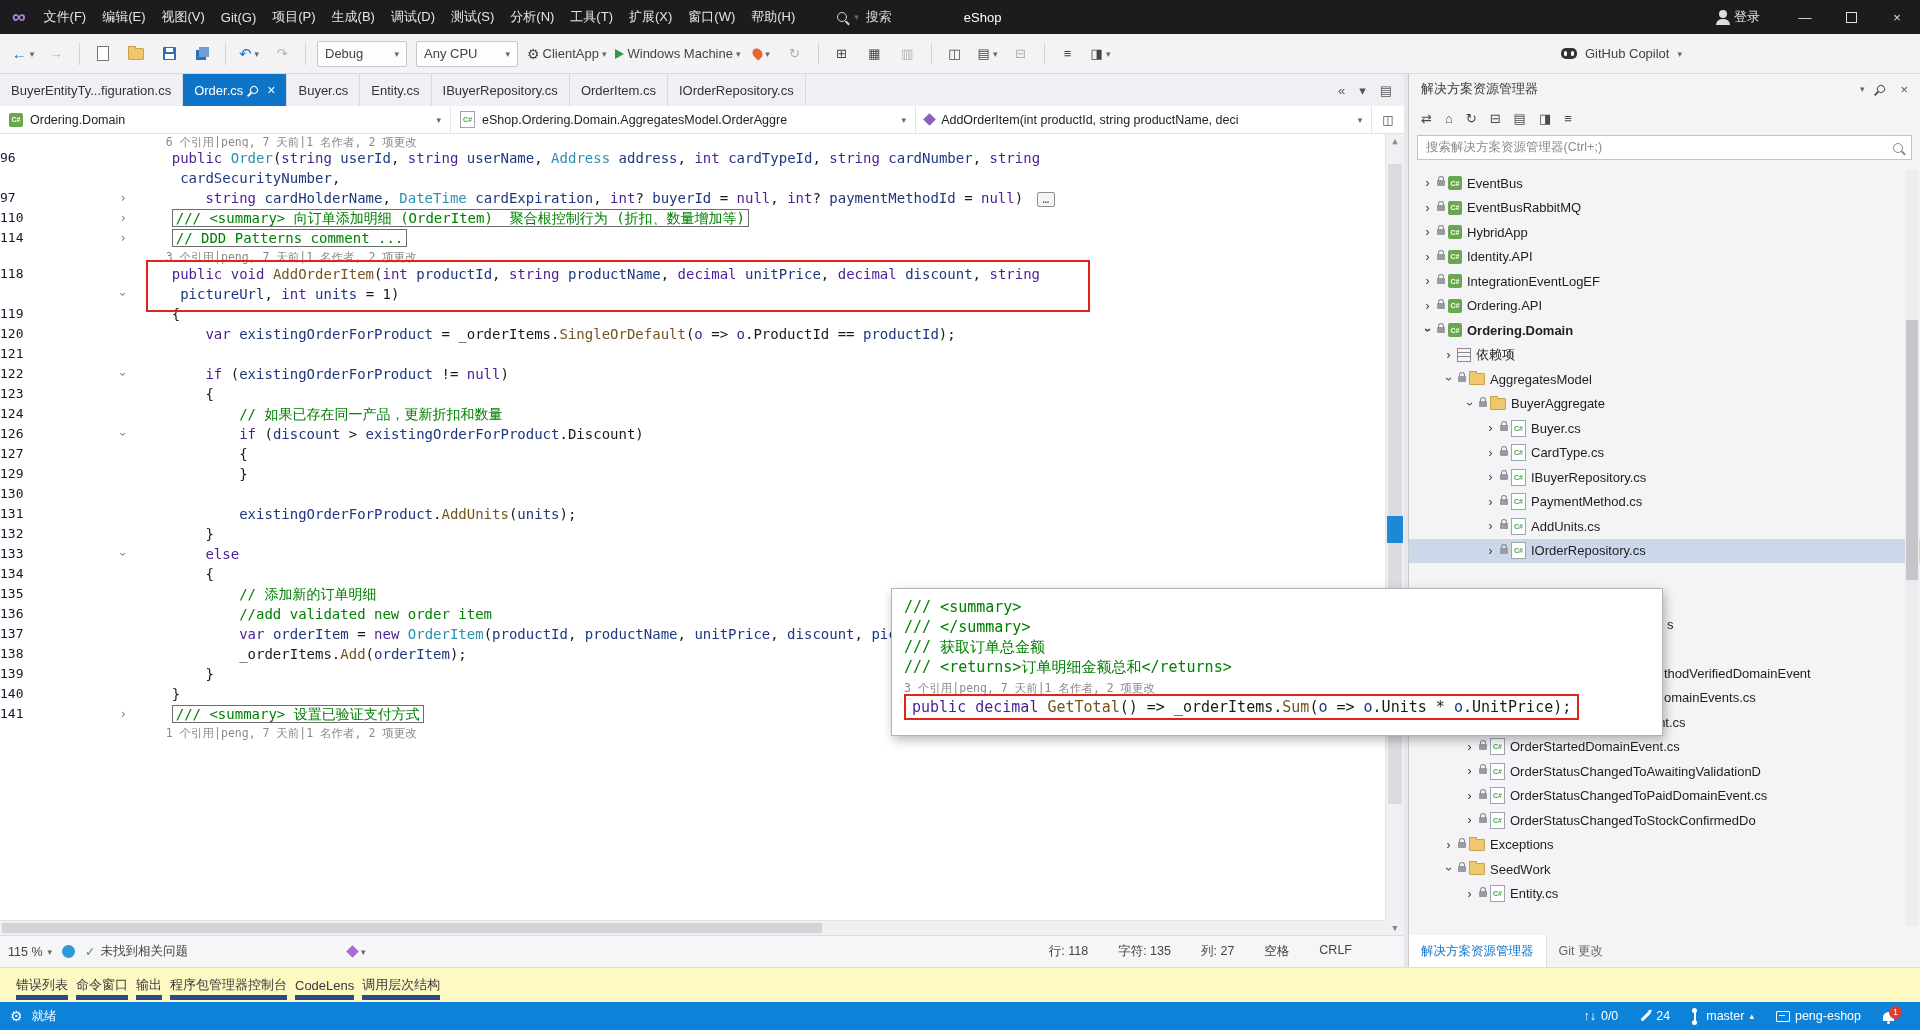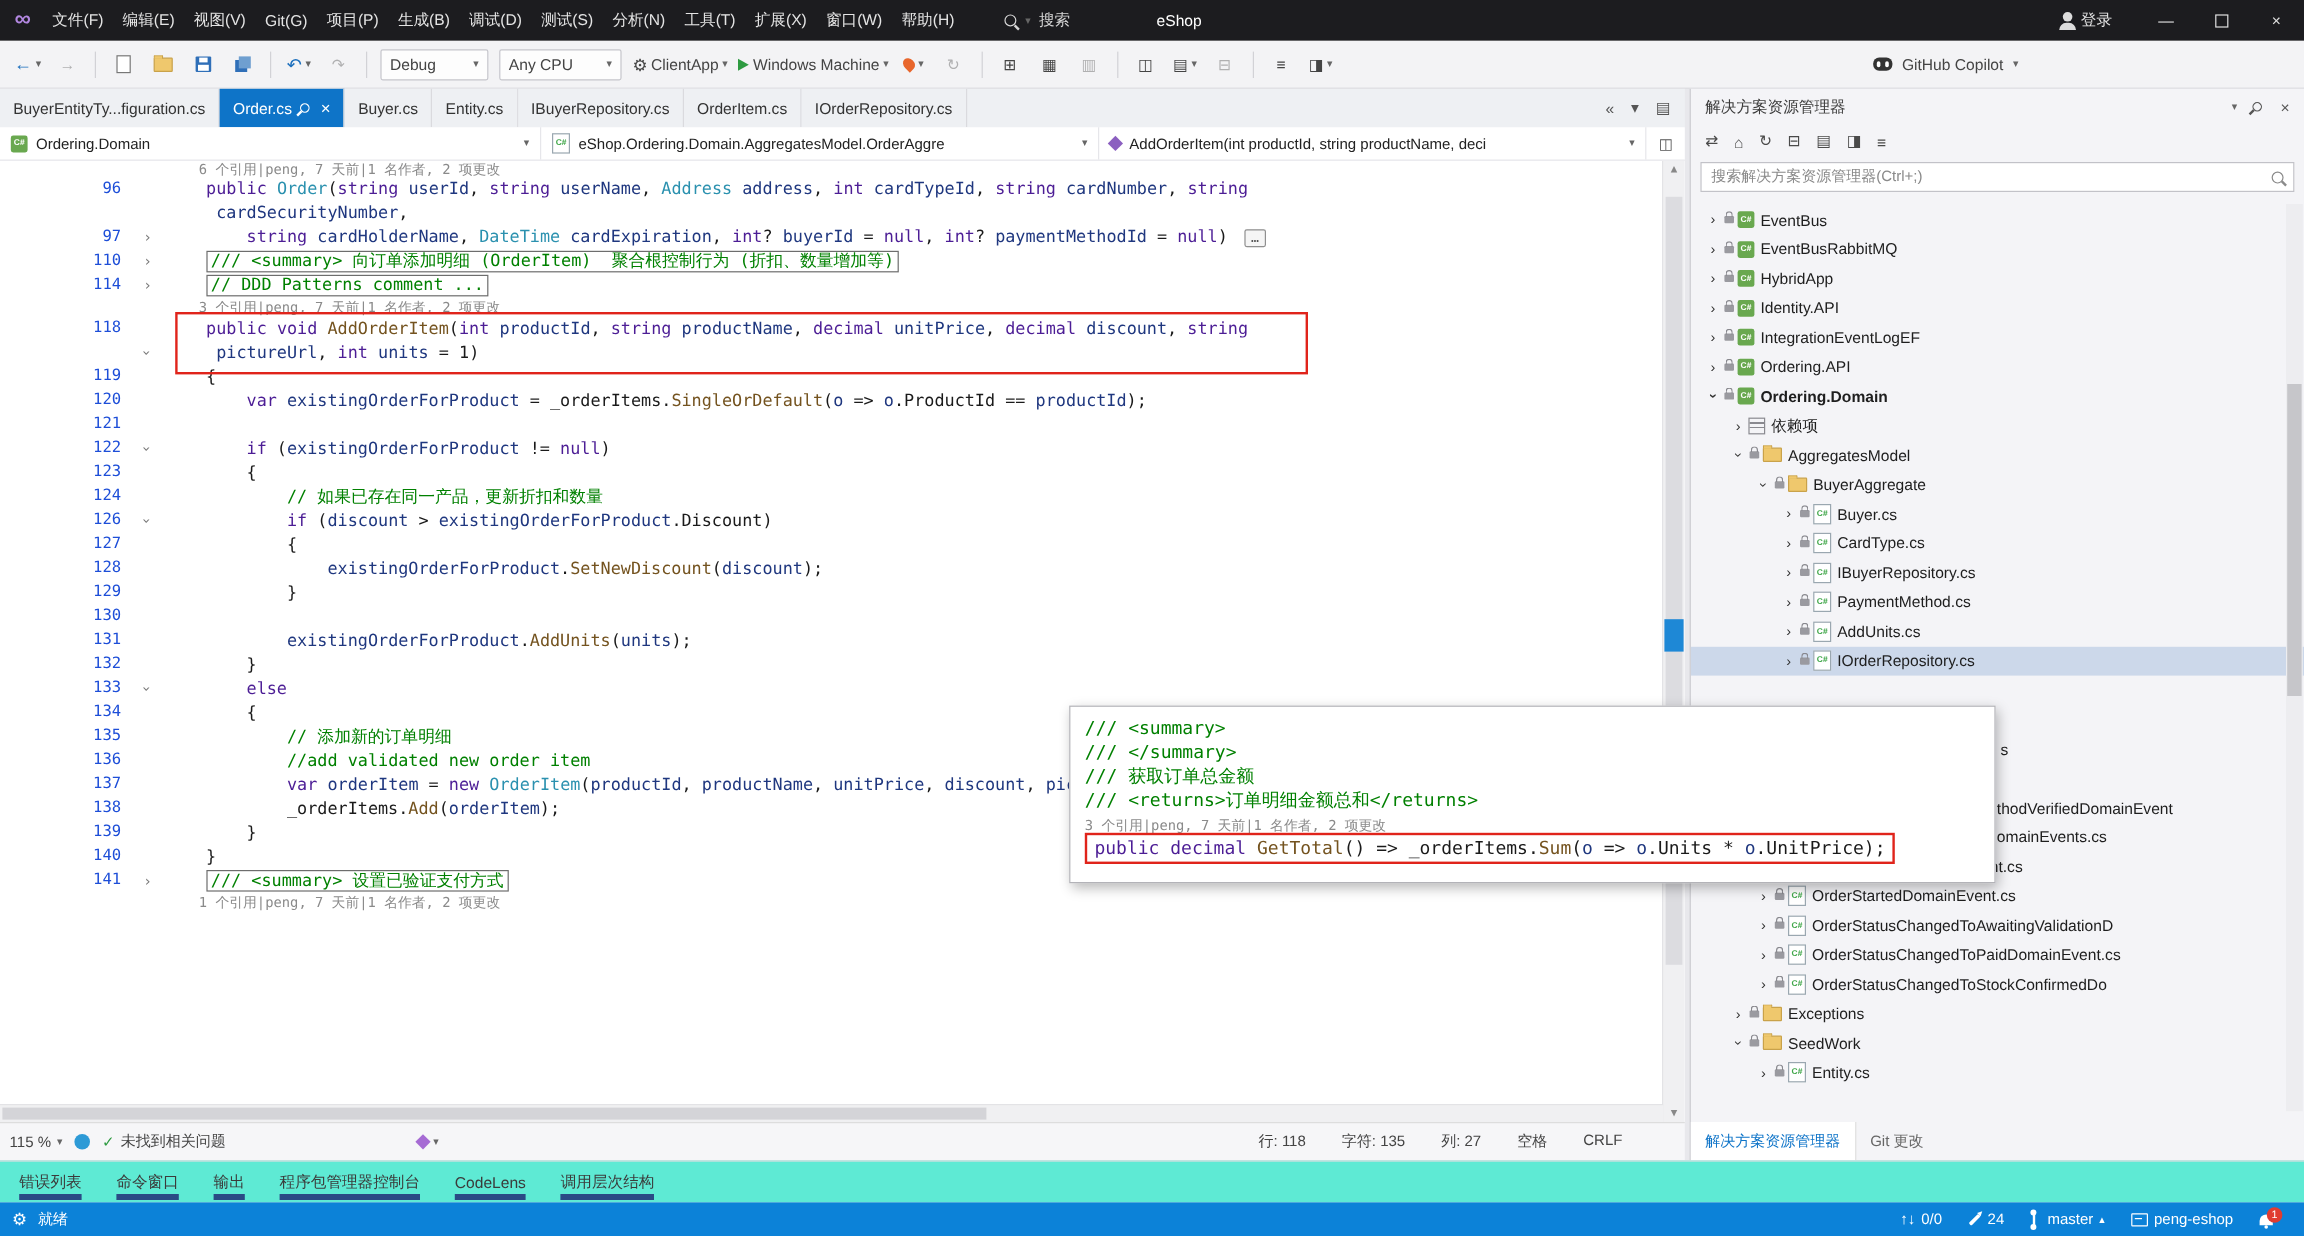--- a/index.html
+++ b/index.html
@@ -36,21 +36,21 @@
   #breadcrumb{position:absolute;left:0;top:106px;width:1404px;height:28px;background:#fff;border-bottom:1px solid #e1e1e6;display:flex;box-sizing:border-box;font-size:12.5px}
   .bc-seg{display:flex;align-items:center;gap:7px;padding:0 9px;border-right:1px solid #e6e6ea;box-sizing:border-box}
   .bc-label{white-space:nowrap;overflow:hidden}
   .bc-split{margin-left:auto;display:flex;align-items:center;padding:0 10px;border-left:1px solid #e6e6ea;color:#555}
   
   #editor{position:absolute;left:0;top:134px;width:1404px;height:801px;background:#fff;overflow:hidden;
           font-family:"DejaVu Sans Mono","Liberation Mono",monospace;font-size:14px}
   .code-row{display:flex;height:20px;line-height:20px;white-space:pre}
   .cl-row{height:16px;line-height:16px}
   .part-row{height:14px;line-height:14px;overflow:hidden}
-  .ln{width:108px;text-align:right;color:#1d4ed8;padding-right:7px;box-sizing:border-box;font-size:13px;flex:none}
+  .ln{width:108px;text-align:left;color:#0f172a;padding-right:7px;box-sizing:border-box;font-size:13px;flex:none}
   .fold{width:30px;text-align:center;color:#777;font-size:12px;flex:none}
   .fold span{display:inline-block}
   .fold.open span{transform:rotate(90deg)}
   .ctext{white-space:pre}
   .codelens{color:#8a8a8a;font-size:11.5px;white-space:pre}
   .tk-kw{color:#4c1d95}.tk-ty{color:#2b91af}.tk-me{color:#74531f}.tk-pa{color:#1f377f}
   .tk-cm{color:#008000}.tk-xd{color:#008000}.tk-pl{color:#1a1a1a}.tk-nu{color:#1a1a1a}
   .gray-box{border:1px solid #6d6d6d;padding:0 3px}
   .fold-ellipsis{border:1px solid #8f8f8f;background:#f5f5f5;color:#555;padding:0 5px;font-size:11px;border-radius:2px;margin-left:5px}
   #red-annotation{position:absolute;left:146px;top:126px;width:940px;height:48px;border:2px solid #e0241b;pointer-events:none}
@@ -87,22 +87,22 @@
   .tw-chevron{width:17px;text-align:center;font-size:12px;color:#333;flex:none}
   .tw-chevron span{display:inline-block}
   .tw-chevron.open span{transform:rotate(90deg)}
   .tree-label{margin-left:5px}
   #se-vscroll{position:absolute;right:1px;top:96px;width:14px;height:756px;background:#ededf0}
   #se-vscroll .sthumb{position:absolute;left:1px;top:150px;width:12px;height:260px;background:#c6c6ca}
   #se-tabs{position:absolute;left:1408px;top:935px;width:512px;height:32px;background:#f4f4f7;border-left:1px solid #c9c9ce;display:flex;box-sizing:border-box}
   .se-tab{display:flex;align-items:center;padding:0 12px;color:#666;font-size:12.5px}
   .se-tab.active{background:#fff;color:#0e74c8;border-right:1px solid #ddd}
   
-  #panel-band{position:absolute;left:0;top:967px;width:1920px;height:35px;background:#5eead4;border-top:1px solid #dedee2;
-              display:flex;align-items:center;gap:29px;padding-left:16px;box-sizing:border-box}
+  #panel-band{position:absolute;left:0;top:967px;width:1920px;height:35px;background:#fef9c3;border-top:1px solid #dedee2;
+              display:flex;align-items:center;gap:8px;padding-left:16px;box-sizing:border-box}
   .pb-tab{position:relative;height:100%;display:flex;align-items:center;color:#3b3b3b}
   .pb-tab::after{content:'';position:absolute;left:0;right:0;bottom:2px;height:5px;background:#2a4a85}
   #statusbar{position:absolute;left:0;top:1002px;width:1920px;height:28px;background:#0c82d8;color:#fff;
              display:flex;align-items:center;padding:0 10px;box-sizing:border-box;gap:9px;font-size:12.5px}
   .sb-right{margin-left:auto;display:flex;align-items:center;gap:22px;margin-right:10px}
   .sb-item{display:flex;align-items:center;gap:5px}
   
   .search-icon{width:8px;height:8px;border:1.5px solid currentColor;border-radius:50%;display:inline-block;position:relative}
   .search-icon::after{content:'';position:absolute;width:5px;height:1.5px;background:currentColor;transform:rotate(45deg);right:-4px;bottom:-2px}
   .person-icon{width:8px;height:8px;border-radius:50%;background:#ddd;display:inline-block;position:relative;margin-bottom:6px}
@@ -335,21 +335,20 @@
       <div class="code-row"><span class="ln">118</span><span class="fold "><span></span></span><span class="ctext"><span class="tk-pl">    </span><span class="tk-kw">public</span><span class="tk-pl"> </span><span class="tk-kw">void</span><span class="tk-pl"> </span><span class="tk-me">AddOrderItem</span><span class="tk-pl">(</span><span class="tk-kw">int</span><span class="tk-pl"> </span><span class="tk-pa">productId</span><span class="tk-pl">, </span><span class="tk-kw">string</span><span class="tk-pl"> </span><span class="tk-pa">productName</span><span class="tk-pl">, </span><span class="tk-kw">decimal</span><span class="tk-pl"> </span><span class="tk-pa">unitPrice</span><span class="tk-pl">, </span><span class="tk-kw">decimal</span><span class="tk-pl"> </span><span class="tk-pa">discount</span><span class="tk-pl">, </span><span class="tk-kw">string</span></span></div>
       <div class="code-row"><span class="ln"></span><span class="fold open"><span>›</span></span><span class="ctext"><span class="tk-pl">     </span><span class="tk-pa">pictureUrl</span><span class="tk-pl">, </span><span class="tk-kw">int</span><span class="tk-pl"> </span><span class="tk-pa">units</span><span class="tk-pl"> = </span><span class="tk-nu">1</span><span class="tk-pl">)</span></span></div>
       <div class="code-row"><span class="ln">119</span><span class="fold "><span></span></span><span class="ctext"><span class="tk-pl">    {</span></span></div>
       <div class="code-row"><span class="ln">120</span><span class="fold "><span></span></span><span class="ctext"><span class="tk-pl">        </span><span class="tk-kw">var</span><span class="tk-pl"> </span><span class="tk-pa">existingOrderForProduct</span><span class="tk-pl"> = _orderItems.</span><span class="tk-me">SingleOrDefault</span><span class="tk-pl">(</span><span class="tk-pa">o</span><span class="tk-pl"> =&gt; </span><span class="tk-pa">o</span><span class="tk-pl">.ProductId == </span><span class="tk-pa">productId</span><span class="tk-pl">);</span></span></div>
       <div class="code-row"><span class="ln">121</span><span class="fold "><span></span></span><span class="ctext"></span></div>
       <div class="code-row"><span class="ln">122</span><span class="fold open"><span>›</span></span><span class="ctext"><span class="tk-pl">        </span><span class="tk-kw">if</span><span class="tk-pl"> (</span><span class="tk-pa">existingOrderForProduct</span><span class="tk-pl"> != </span><span class="tk-kw">null</span><span class="tk-pl">)</span></span></div>
       <div class="code-row"><span class="ln">123</span><span class="fold "><span></span></span><span class="ctext"><span class="tk-pl">        {</span></span></div>
       <div class="code-row"><span class="ln">124</span><span class="fold "><span></span></span><span class="ctext"><span class="tk-pl">            </span><span class="tk-cm">// 如果已存在同一产品，更新折扣和数量</span></span></div>
       <div class="code-row"><span class="ln">126</span><span class="fold open"><span>›</span></span><span class="ctext"><span class="tk-pl">            </span><span class="tk-kw">if</span><span class="tk-pl"> (</span><span class="tk-pa">discount</span><span class="tk-pl"> &gt; </span><span class="tk-pa">existingOrderForProduct</span><span class="tk-pl">.Discount)</span></span></div>
       <div class="code-row"><span class="ln">127</span><span class="fold "><span></span></span><span class="ctext"><span class="tk-pl">            {</span></span></div>
-      <div class="code-row"><span class="ln">128</span><span class="fold "><span></span></span><span class="ctext"><span class="tk-pl">                </span><span class="tk-pa">existingOrderForProduct</span><span class="tk-pl">.</span><span class="tk-me">SetNewDiscount</span><span class="tk-pl">(</span><span class="tk-pa">discount</span><span class="tk-pl">);</span></span></div>
       <div class="code-row"><span class="ln">129</span><span class="fold "><span></span></span><span class="ctext"><span class="tk-pl">            }</span></span></div>
       <div class="code-row"><span class="ln">130</span><span class="fold "><span></span></span><span class="ctext"></span></div>
       <div class="code-row"><span class="ln">131</span><span class="fold "><span></span></span><span class="ctext"><span class="tk-pl">            </span><span class="tk-pa">existingOrderForProduct</span><span class="tk-pl">.</span><span class="tk-me">AddUnits</span><span class="tk-pl">(</span><span class="tk-pa">units</span><span class="tk-pl">);</span></span></div>
       <div class="code-row"><span class="ln">132</span><span class="fold "><span></span></span><span class="ctext"><span class="tk-pl">        }</span></span></div>
       <div class="code-row"><span class="ln">133</span><span class="fold open"><span>›</span></span><span class="ctext"><span class="tk-pl">        </span><span class="tk-kw">else</span></span></div>
       <div class="code-row"><span class="ln">134</span><span class="fold "><span></span></span><span class="ctext"><span class="tk-pl">        {</span></span></div>
       <div class="code-row"><span class="ln">135</span><span class="fold "><span></span></span><span class="ctext"><span class="tk-pl">            </span><span class="tk-cm">// 添加新的订单明细</span></span></div>
       <div class="code-row"><span class="ln">136</span><span class="fold "><span></span></span><span class="ctext"><span class="tk-pl">            </span><span class="tk-cm">//add validated new order item</span></span></div>
       <div class="code-row"><span class="ln">137</span><span class="fold "><span></span></span><span class="ctext"><span class="tk-pl">            </span><span class="tk-kw">var</span><span class="tk-pl"> </span><span class="tk-pa">orderItem</span><span class="tk-pl"> = </span><span class="tk-kw">new</span><span class="tk-pl"> </span><span class="tk-ty">OrderItem</span><span class="tk-pl">(</span><span class="tk-pa">productId</span><span class="tk-pl">, </span><span class="tk-pa">productName</span><span class="tk-pl">, </span><span class="tk-pa">unitPrice</span><span class="tk-pl">, </span><span class="tk-pa">discount</span><span class="tk-pl">, </span><span class="tk-pa">pictureUrl</span><span class="tk-pl">, </span><span class="tk-pa">units</span><span class="tk-pl">);</span></span></div>
       <div class="code-row"><span class="ln">138</span><span class="fold "><span></span></span><span class="ctext"><span class="tk-pl">            _orderItems.</span><span class="tk-me">Add</span><span class="tk-pl">(</span><span class="tk-pa">orderItem</span><span class="tk-pl">);</span></span></div>

